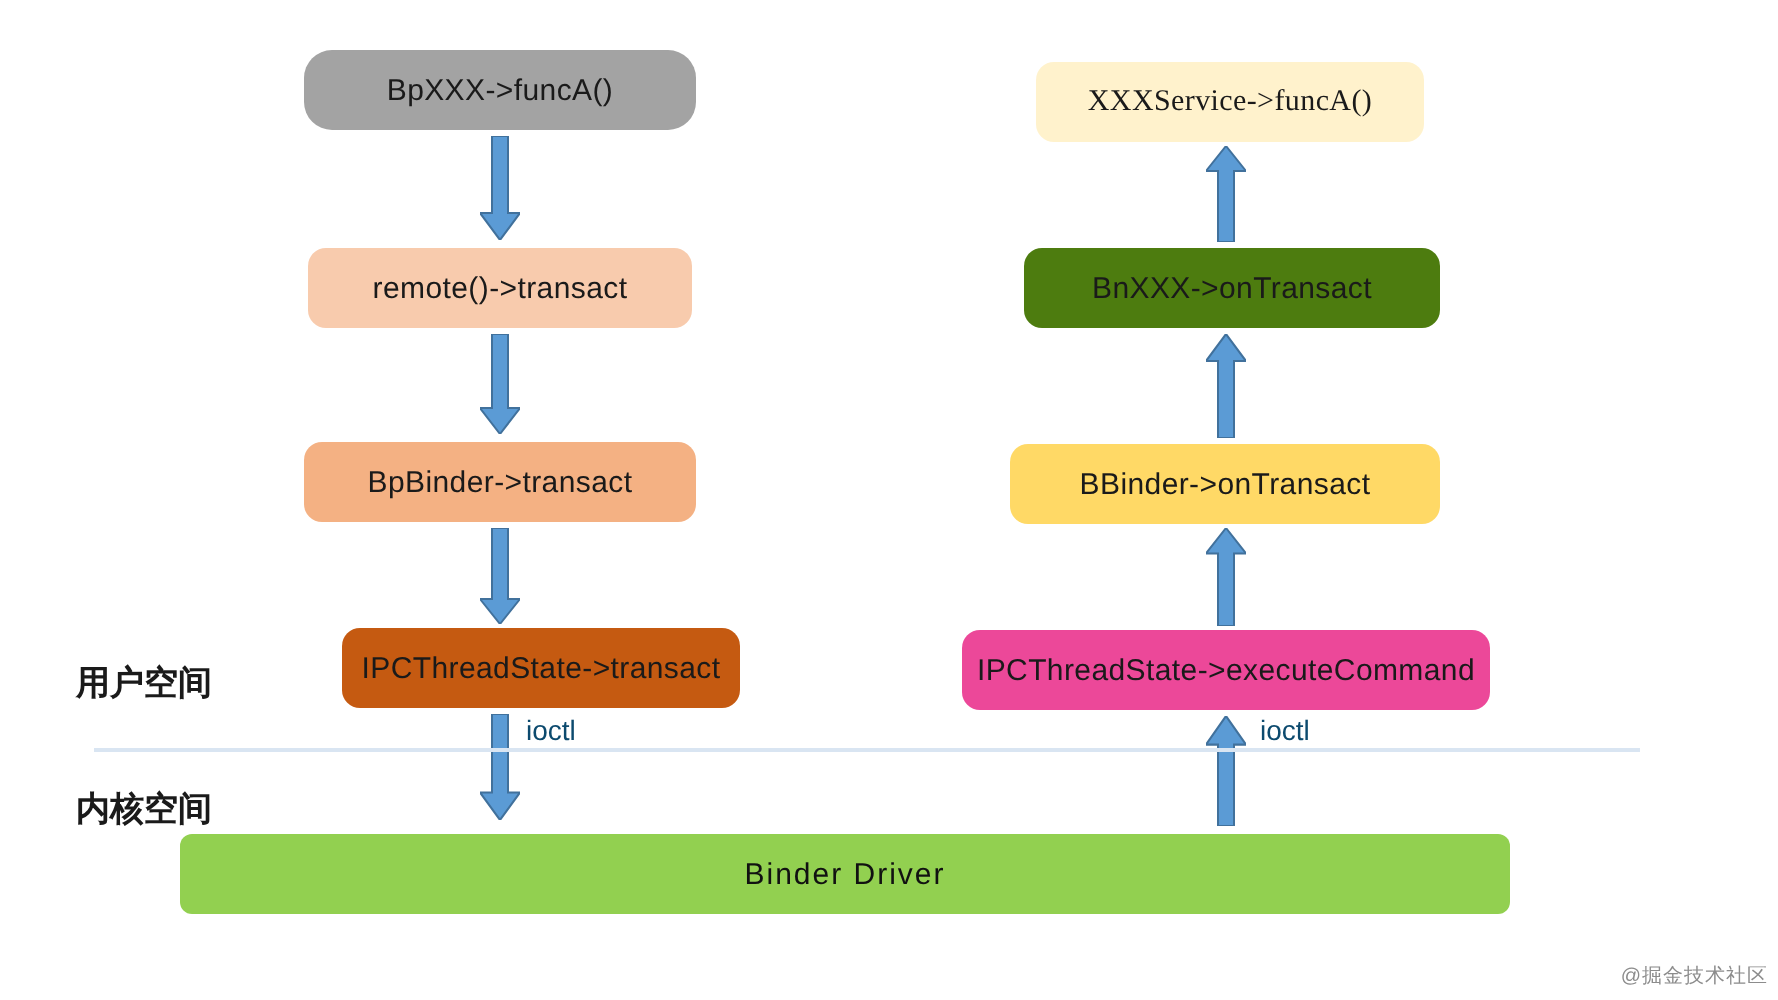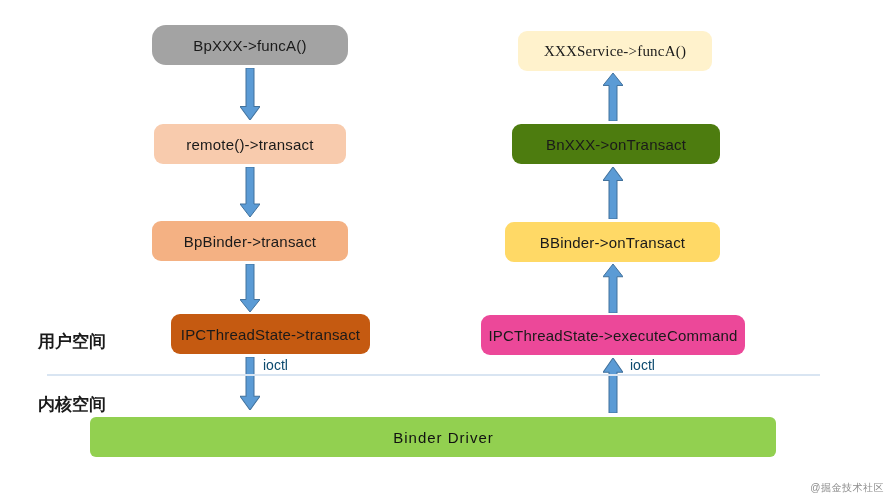--- a/index.html
+++ b/index.html
@@ -54,21 +54,20 @@
     top: 417px;
     width: 665px;
     height: 40px;
     border-radius: 6px;
     display: flex;
     align-items: center;
     justify-content: center;
     color: #111111;
     font-size: 15px;
     letter-spacing: 1px;
-    padding-left: 21px;
   }
   #watermark {
     position: absolute;
     right: 5px;
     top: 481px;
     font-size: 10px;
     color: #8c8c8c;
     letter-spacing: 0.5px;
   }
 </style>

